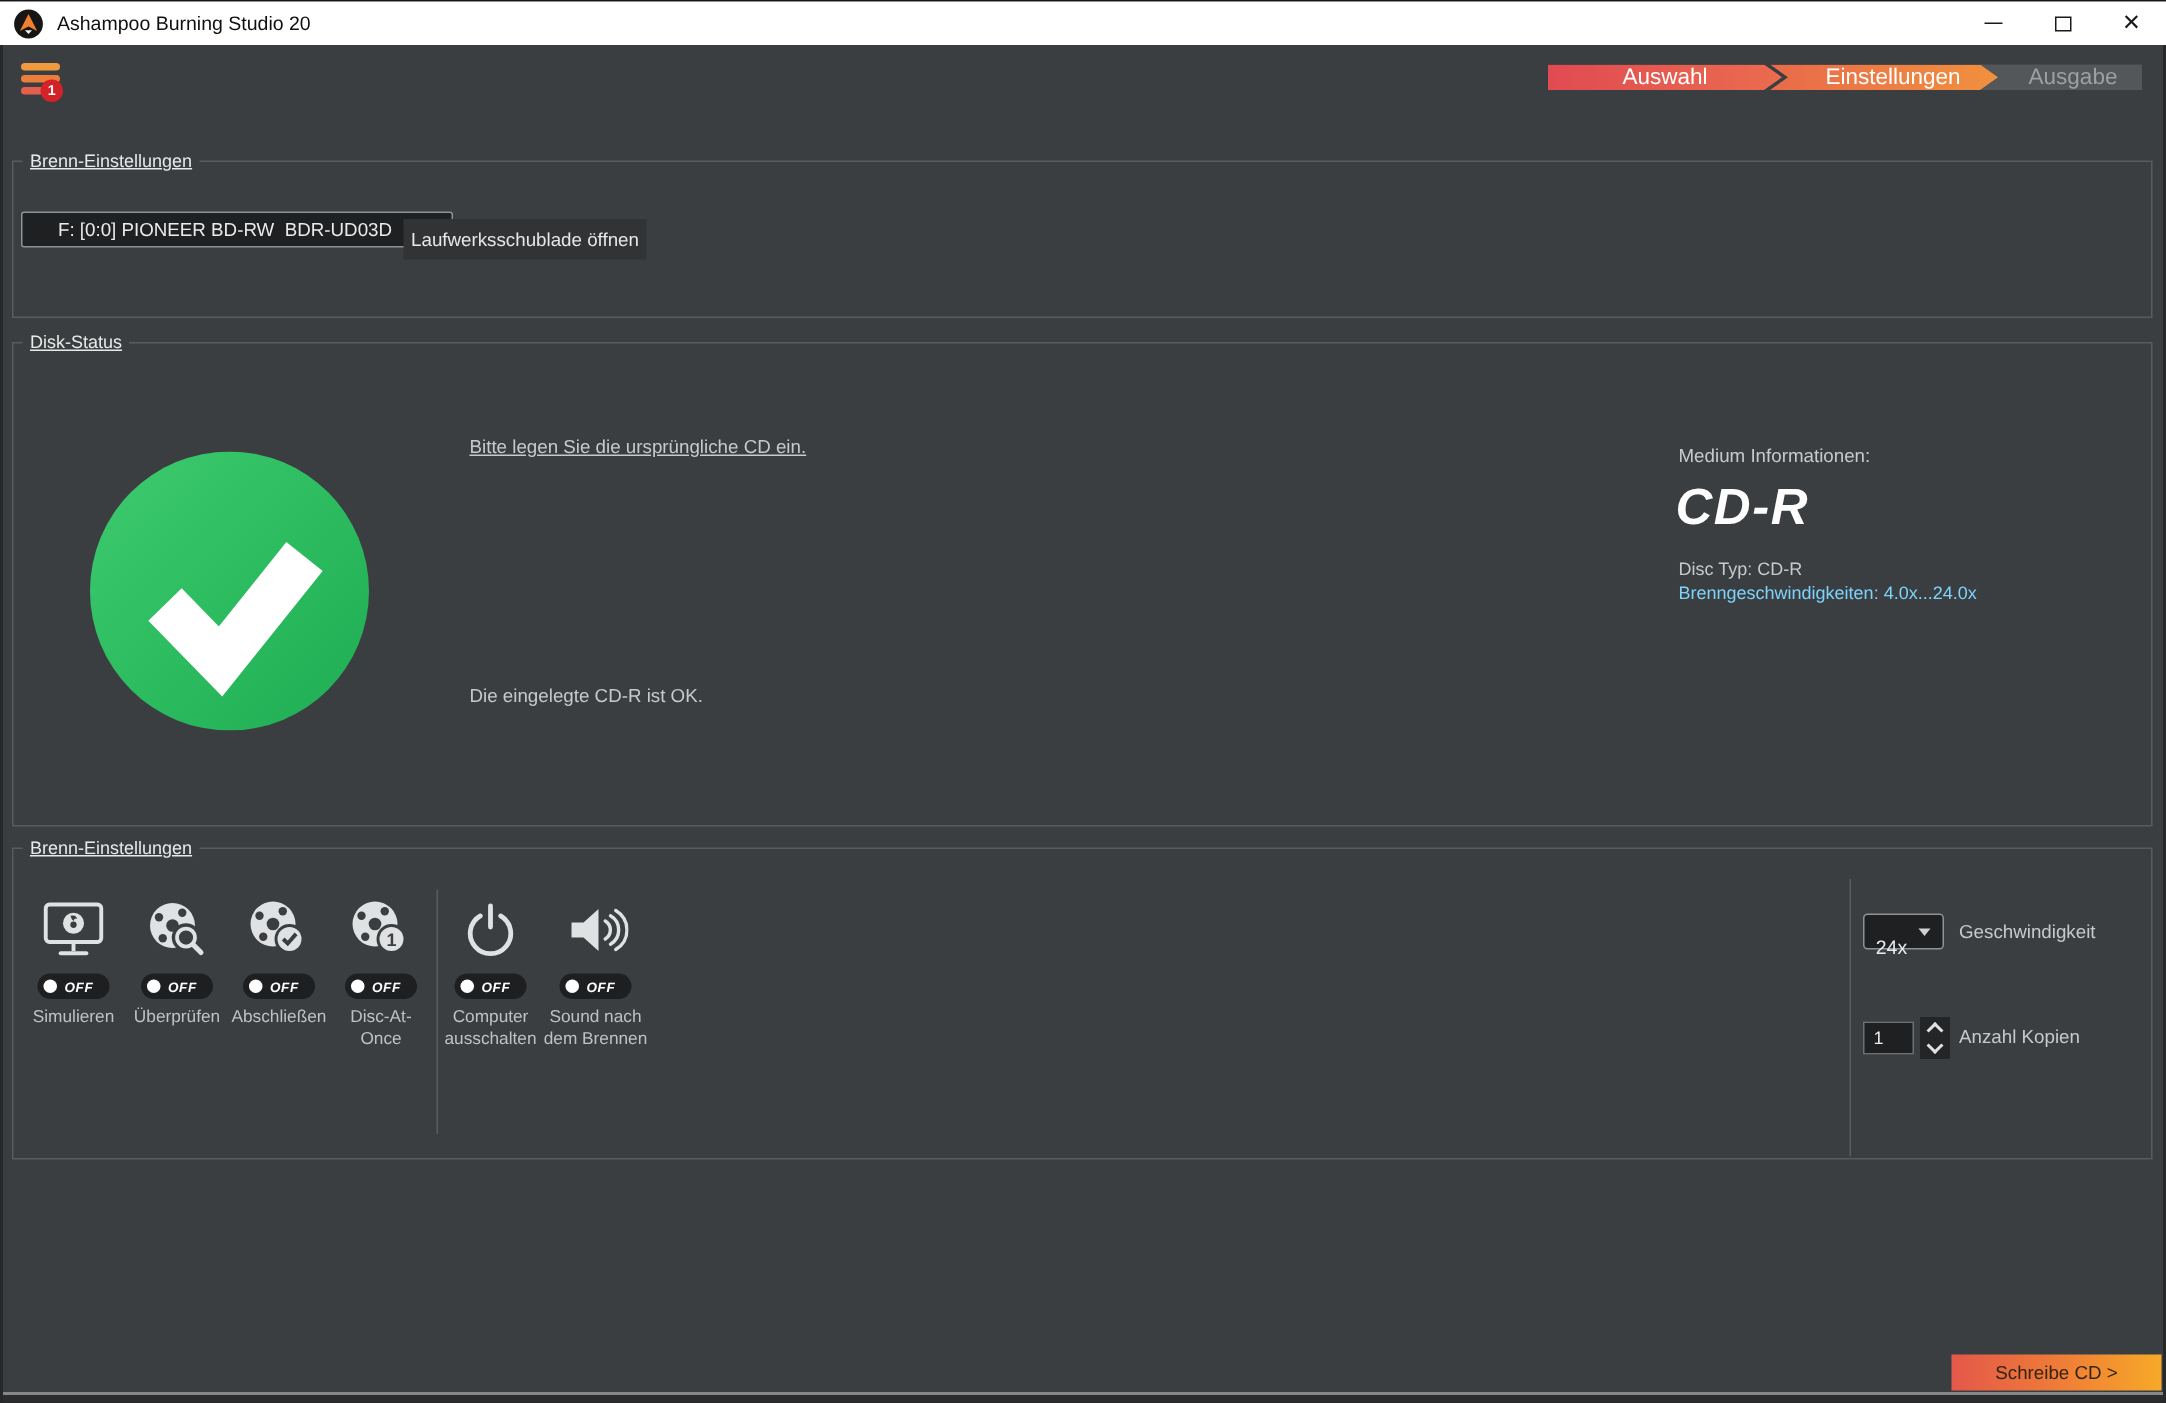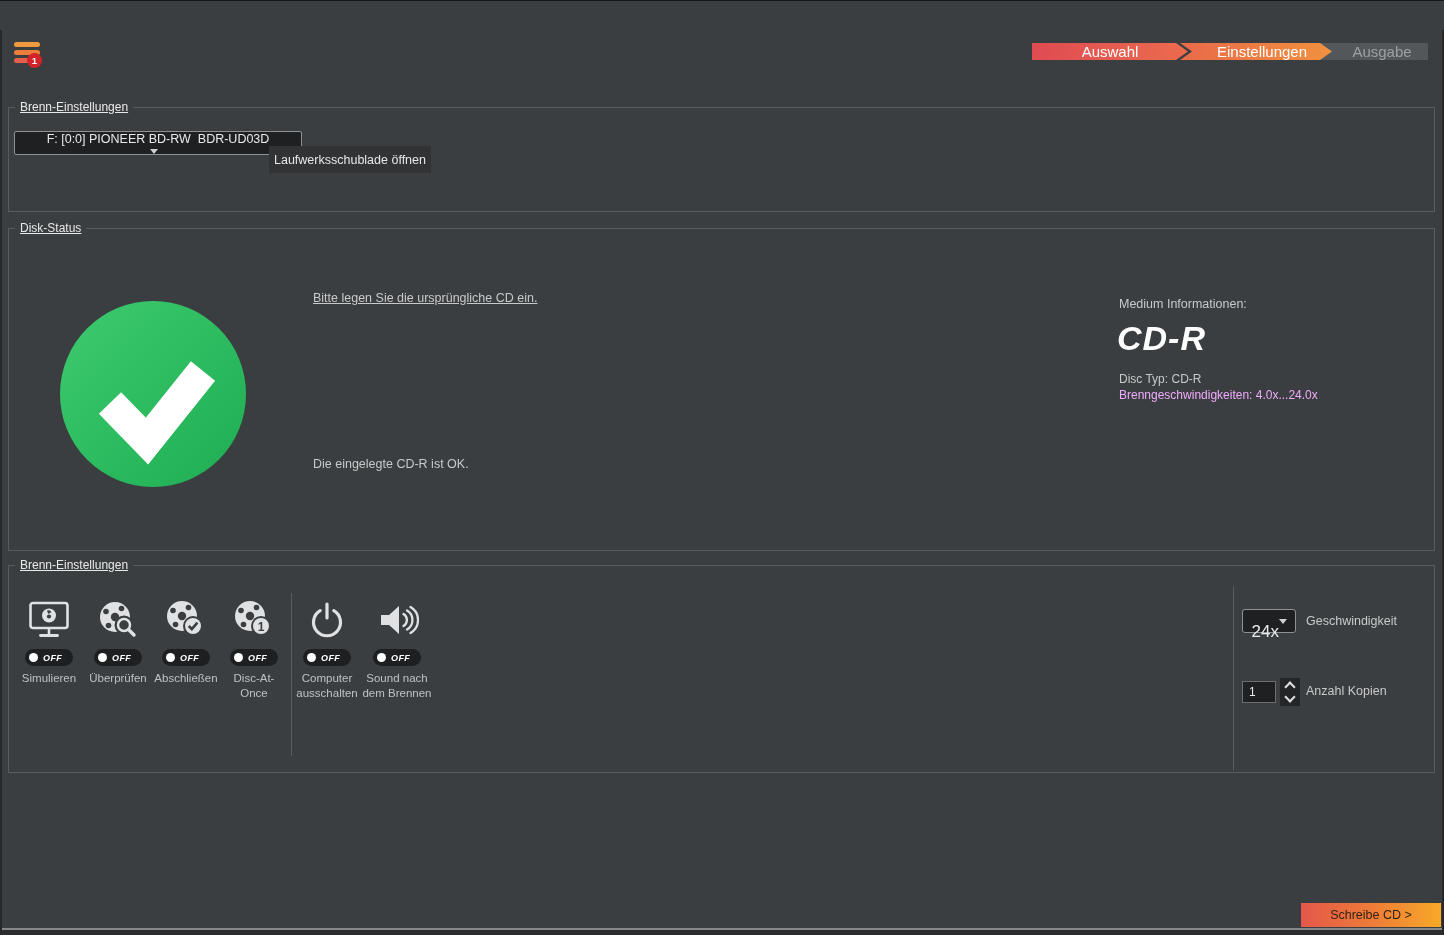--- a/index.html
+++ b/index.html
@@ -43,40 +43,40 @@
 
   
   .groupbox { position:absolute; border:1px solid #595c5e; }
   .legend { position:absolute; top:-8px; left:6px; background:#3b3e40; padding:0 5px;
             font-size:12px; color:#e8e9e9; white-space:nowrap;text-decoration:underline; }
   #group1 { left:8px; top:107px; width:1427px; height:105px; }
   #group2 { left:8px; top:228px; width:1427px; height:323px; }
   #group3 { left:8px; top:565px; width:1427px; height:208px; }
 
   
-  .drive-select { position:absolute; left:5px; top:23px; width:288px; height:24px;
+  .drive-select { position:absolute; left:5px; top:33px; width:288px; height:24px;
                   background:#1e2022; border:1px solid #8f9294; border-radius:2px;
-                  display:flex; align-items:center; cursor:pointer;flex-direction:column; }
+                  display:flex; align-items:center; cursor:pointer; }
   .drive-select .val { flex:1; text-align:center; font-size:12.5px; color:#e9eaeb; white-space:pre; }
   .caret-down { width:0; height:0; border-left:4px solid transparent; border-right:4px solid transparent;
                 border-top:5px solid #cfd1d3; margin-right:8px; }
   .tray-btn { position:absolute; left:260px; top:38px; width:162px; height:27px; background:#313335;
               color:#e6e7e8; font-size:12.5px; display:flex; align-items:center; justify-content:center;
               cursor:pointer; }
 
   
   .ok-circle { position:absolute; left:51px; top:72px; width:186px; height:186px; }
   .ds-msg { position:absolute; font-size:12.5px; color:#c7c9ca; }
   .msg-top { left:304px; top:62px;text-decoration:underline; }
   .msg-bottom { left:304px; top:228px; }
   .mi-heading { position:absolute; left:1110px; top:68px; font-size:12.5px; color:#c7c9ca; }
   .mi-medium { position:absolute; left:1108px; top:90px; font-size:34px; font-weight:bold; font-style:italic;
                letter-spacing:1px; color:#fdfdfd; }
   .mi-type   { position:absolute; left:1110px; top:143px; font-size:12px; color:#c7c9ca; }
-  .mi-speeds { position:absolute; left:1110px; top:159px; font-size:12px; color:#f0abfc; }
+  .mi-speeds { position:absolute; left:1110px; top:159px; font-size:12px; color:#7dd3fc; }
 
   
   .toggle-item { position:absolute; top:30px; display:flex; flex-direction:column; align-items:center; cursor:pointer; }
   .ti-1 { left:6px;   width:68px; }
   .ti-2 { left:75px;  width:68px; }
   .ti-3 { left:143px; width:68px; }
   .ti-4 { left:211px; width:68px; }
   .ti-5 { left:279px; width:78px; }
   .ti-6 { left:346px; width:84px; }
   .ti-icon { height:48px; display:flex; align-items:center; justify-content:center; }
@@ -86,21 +86,21 @@
   .off-text { position:absolute; left:18px; top:4px; font-size:9px; font-weight:bold; letter-spacing:.4px; color:#ffffff;font-style:italic; }
   .ti-label { margin-top:5px; font-size:11.5px; line-height:1.3; color:#bfc1c3; text-align:center; }
 
   .vdiv { position:absolute; width:1px; background:#595c5e; }
   .vdiv1 { left:282px; top:27px; height:163px; }
   .vdiv2 { left:1224px; top:20px; height:185px; }
 
   .speed-select { position:absolute; left:1233px; top:43px; width:54px; height:24px;
                   background:#1e2022; border:1px solid #8f9294; border-radius:3px;
                   display:flex; align-items:center; cursor:pointer; }
-  .speed-select .val { flex:1; text-align:right; font-size:17px; color:#e9eaeb;margin-top:21px; }
+  .speed-select .val { flex:1; text-align:center; font-size:13px; color:#e9eaeb;margin-top:21px; }
   .speed-label { position:absolute; left:1297px; top:48px; font-size:12.5px; color:#c7c9ca; }
   .copies-input { position:absolute; left:1233px; top:115px; width:34px; height:22px;
                   background:#1e2022; border:1px solid #6d6f71; color:#e9eaeb; font-size:12px;
                   padding-left:6px; display:flex; align-items:center; }
   .spinner { position:absolute; left:1271px; top:112px; width:20px; height:28px; background:#232527;
              display:flex; flex-direction:column; align-items:center; justify-content:center; cursor:pointer; }
   .chev { width:8px; height:8px; border-top:2px solid #dfe1e2; border-right:2px solid #dfe1e2; }
   .chev.up { transform:rotate(-45deg); margin-bottom:1px; }
   .chev.down { transform:rotate(135deg); margin-top:1px; }
   .copies-label { position:absolute; left:1297px; top:118px; font-size:12.5px; color:#c7c9ca; }
@@ -121,20 +121,39 @@
 
   svg { display:block; }
 </style>
 </head>
 <body>
 
 <div id="app">
 
   <div class="top-edge"></div>
 
+  <div class="titlebar">
+    <svg class="app-logo" viewBox="0 0 20 20">
+      <circle cx="10" cy="10" r="9.6" fill="#161616"></circle>
+      <polygon points="10,3.4 15.8,14.6 10,11.6 4.2,14.6" fill="#f07f2e"></polygon>
+      <polygon points="7.6,14.2 12.4,14.2 10,16.6" fill="#f6f2ea"></polygon>
+    </svg>
+    <span class="titlebar-title">Ashampoo Burning Studio 20</span>
+    <div class="win-btns">
+      <div class="win-btn">
+          <span class="glyph-min"></span>
+        </div>
+      <div class="win-btn">
+          <span class="glyph-max"></span>
+        </div>
+      <div class="win-btn">
+          <span class="glyph-close">✕</span>
+        </div>
+    </div>
+  </div>
 
   <div class="hamburger">
     <span class="hbar b1"></span>
     <span class="hbar b2"></span>
     <span class="hbar b3"></span>
     <span class="ham-badge">1</span>
   </div>
 
   <div class="steps">
     <div class="step step1">Auswahl</div>

